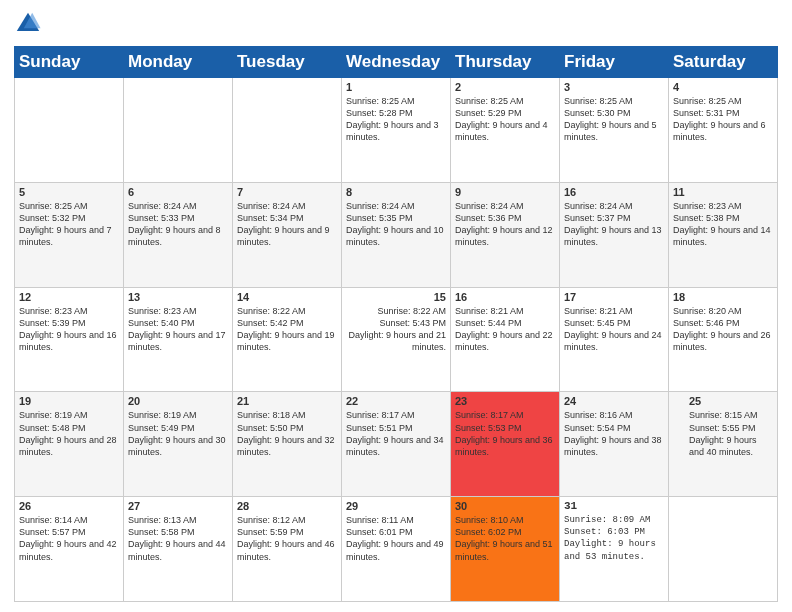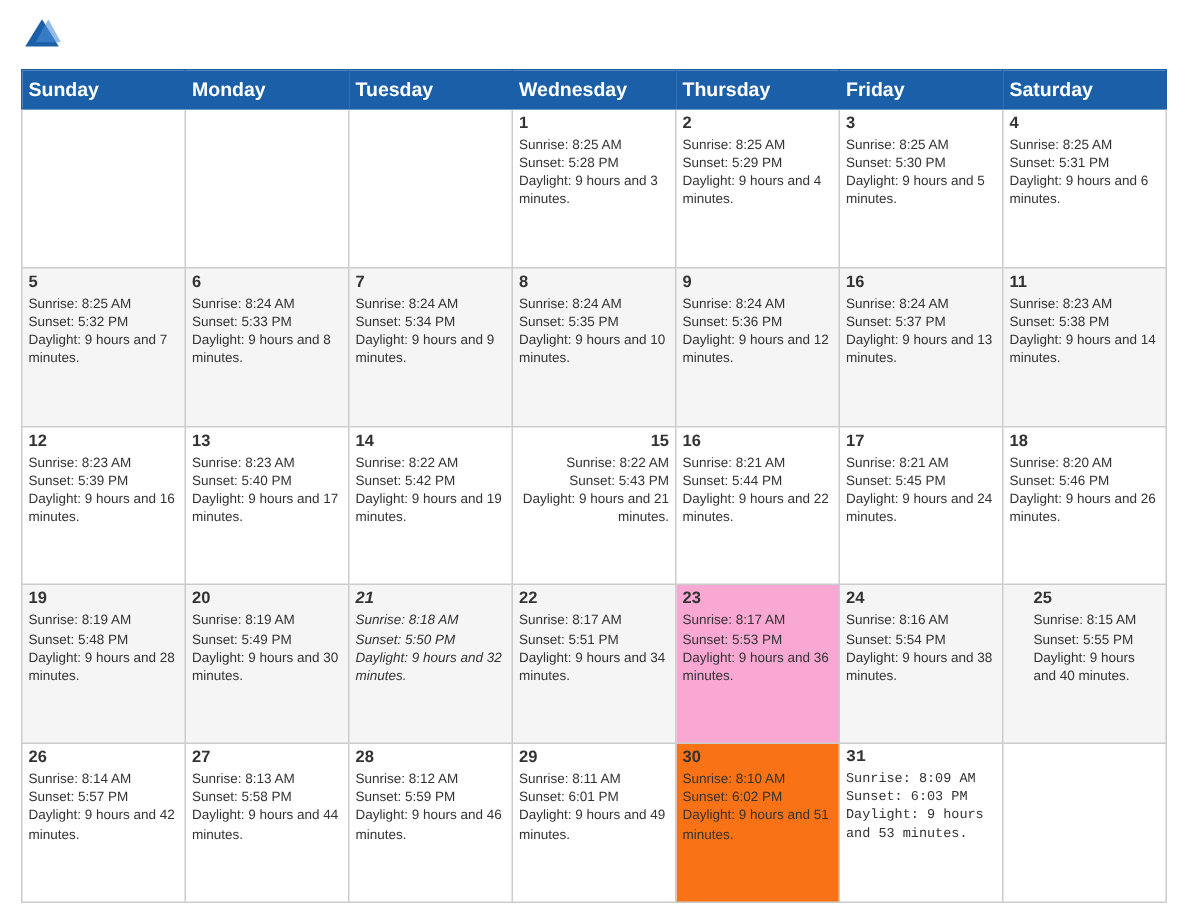--- a/index.html
+++ b/index.html
@@ -63,21 +63,21 @@
     .calendar {
       flex: 1;
       border: 1px solid #ccc;
       border-collapse: collapse;
       width: 100%;
       table-layout: fixed;
     }
     .calendar th {
       background: #1a5fa8;
       color: #fff;
-      font-size: 13px;
+      font-size: 17px;
       font-weight: bold;
       padding: 5px 4px;
       text-align: left;
       border: 1px solid #1a5fa8;
     }
     .calendar td {
       vertical-align: top;
       border: 1px solid #ccc;
       padding: 3px 4px;
       font-size: 9.5px;
@@ -265,33 +265,33 @@
             <div class="cell-text" style="white-space: pre-line;">Sunrise: 8:19 AM
 Sunset: 5:48 PM
 Daylight: 9 hours and 28 minutes.</div>
           </td>
           <td style="background: rgb(245, 245, 245);">
             <span class="day-num">20</span>
             <div class="cell-text" style="white-space: pre-line;">Sunrise: 8:19 AM
 Sunset: 5:49 PM
 Daylight: 9 hours and 30 minutes.</div>
           </td>
-          <td style="background: rgb(245, 245, 245); font-style: italic;">
+          <td style="background: rgb(245, 245, 245);">
             <span class="day-num">21</span>
             <div class="cell-text" style="white-space: pre-line;">Sunrise: 8:18 AM
 Sunset: 5:50 PM
 Daylight: 9 hours and 32 minutes.</div>
           </td>
           <td style="background: rgb(245, 245, 245);">
             <span class="day-num">22</span>
             <div class="cell-text" style="white-space: pre-line;">Sunrise: 8:17 AM
 Sunset: 5:51 PM
 Daylight: 9 hours and 34 minutes.</div>
           </td>
-          <td style="background: #f9a8d4;">
+          <td style="background: #ef4444;">
             <span class="day-num">23</span>
             <div class="cell-text" style="white-space: pre-line;">Sunrise: 8:17 AM
 Sunset: 5:53 PM
 Daylight: 9 hours and 36 minutes.</div>
           </td>
           <td style="background: rgb(245, 245, 245);">
             <span class="day-num">24</span>
             <div class="cell-text" style="white-space: pre-line;">Sunrise: 8:16 AM
 Sunset: 5:54 PM
 Daylight: 9 hours and 38 minutes.</div>

